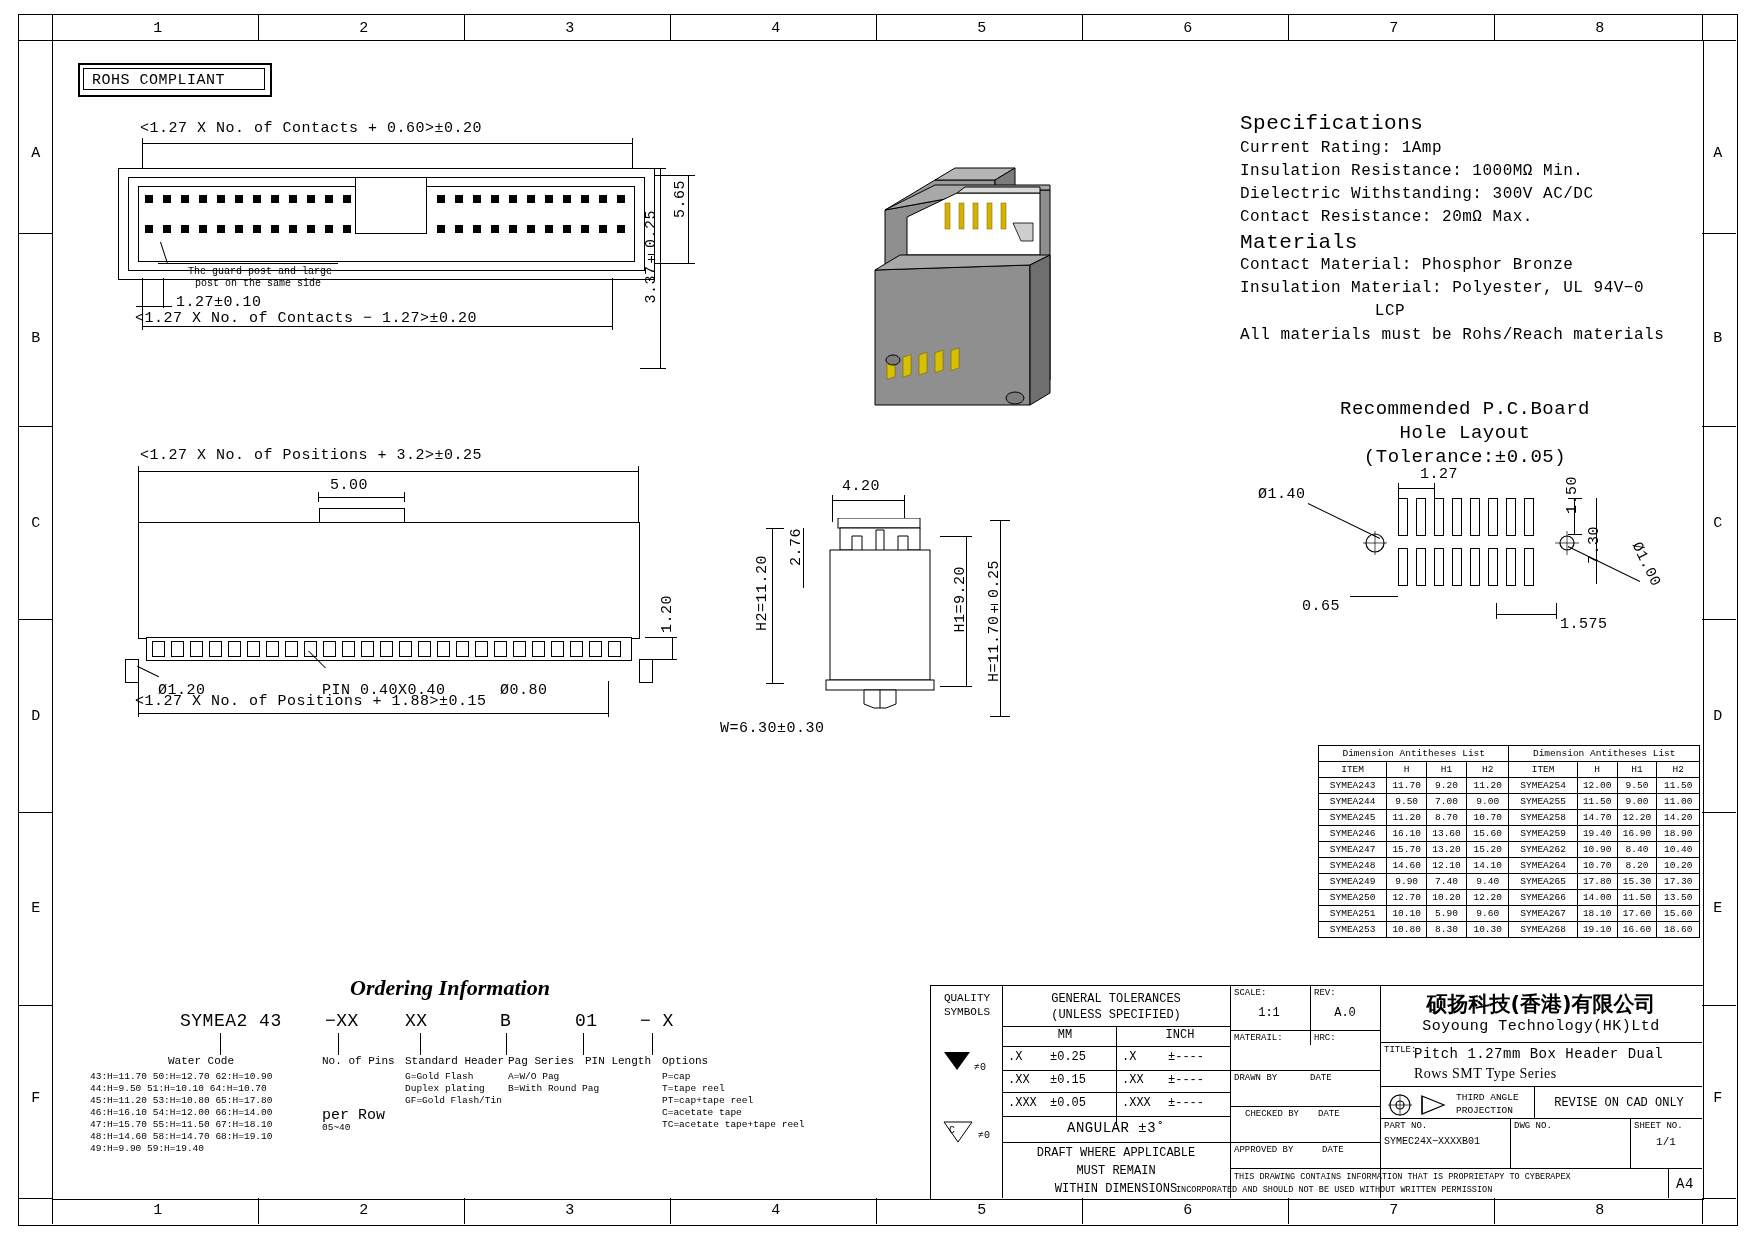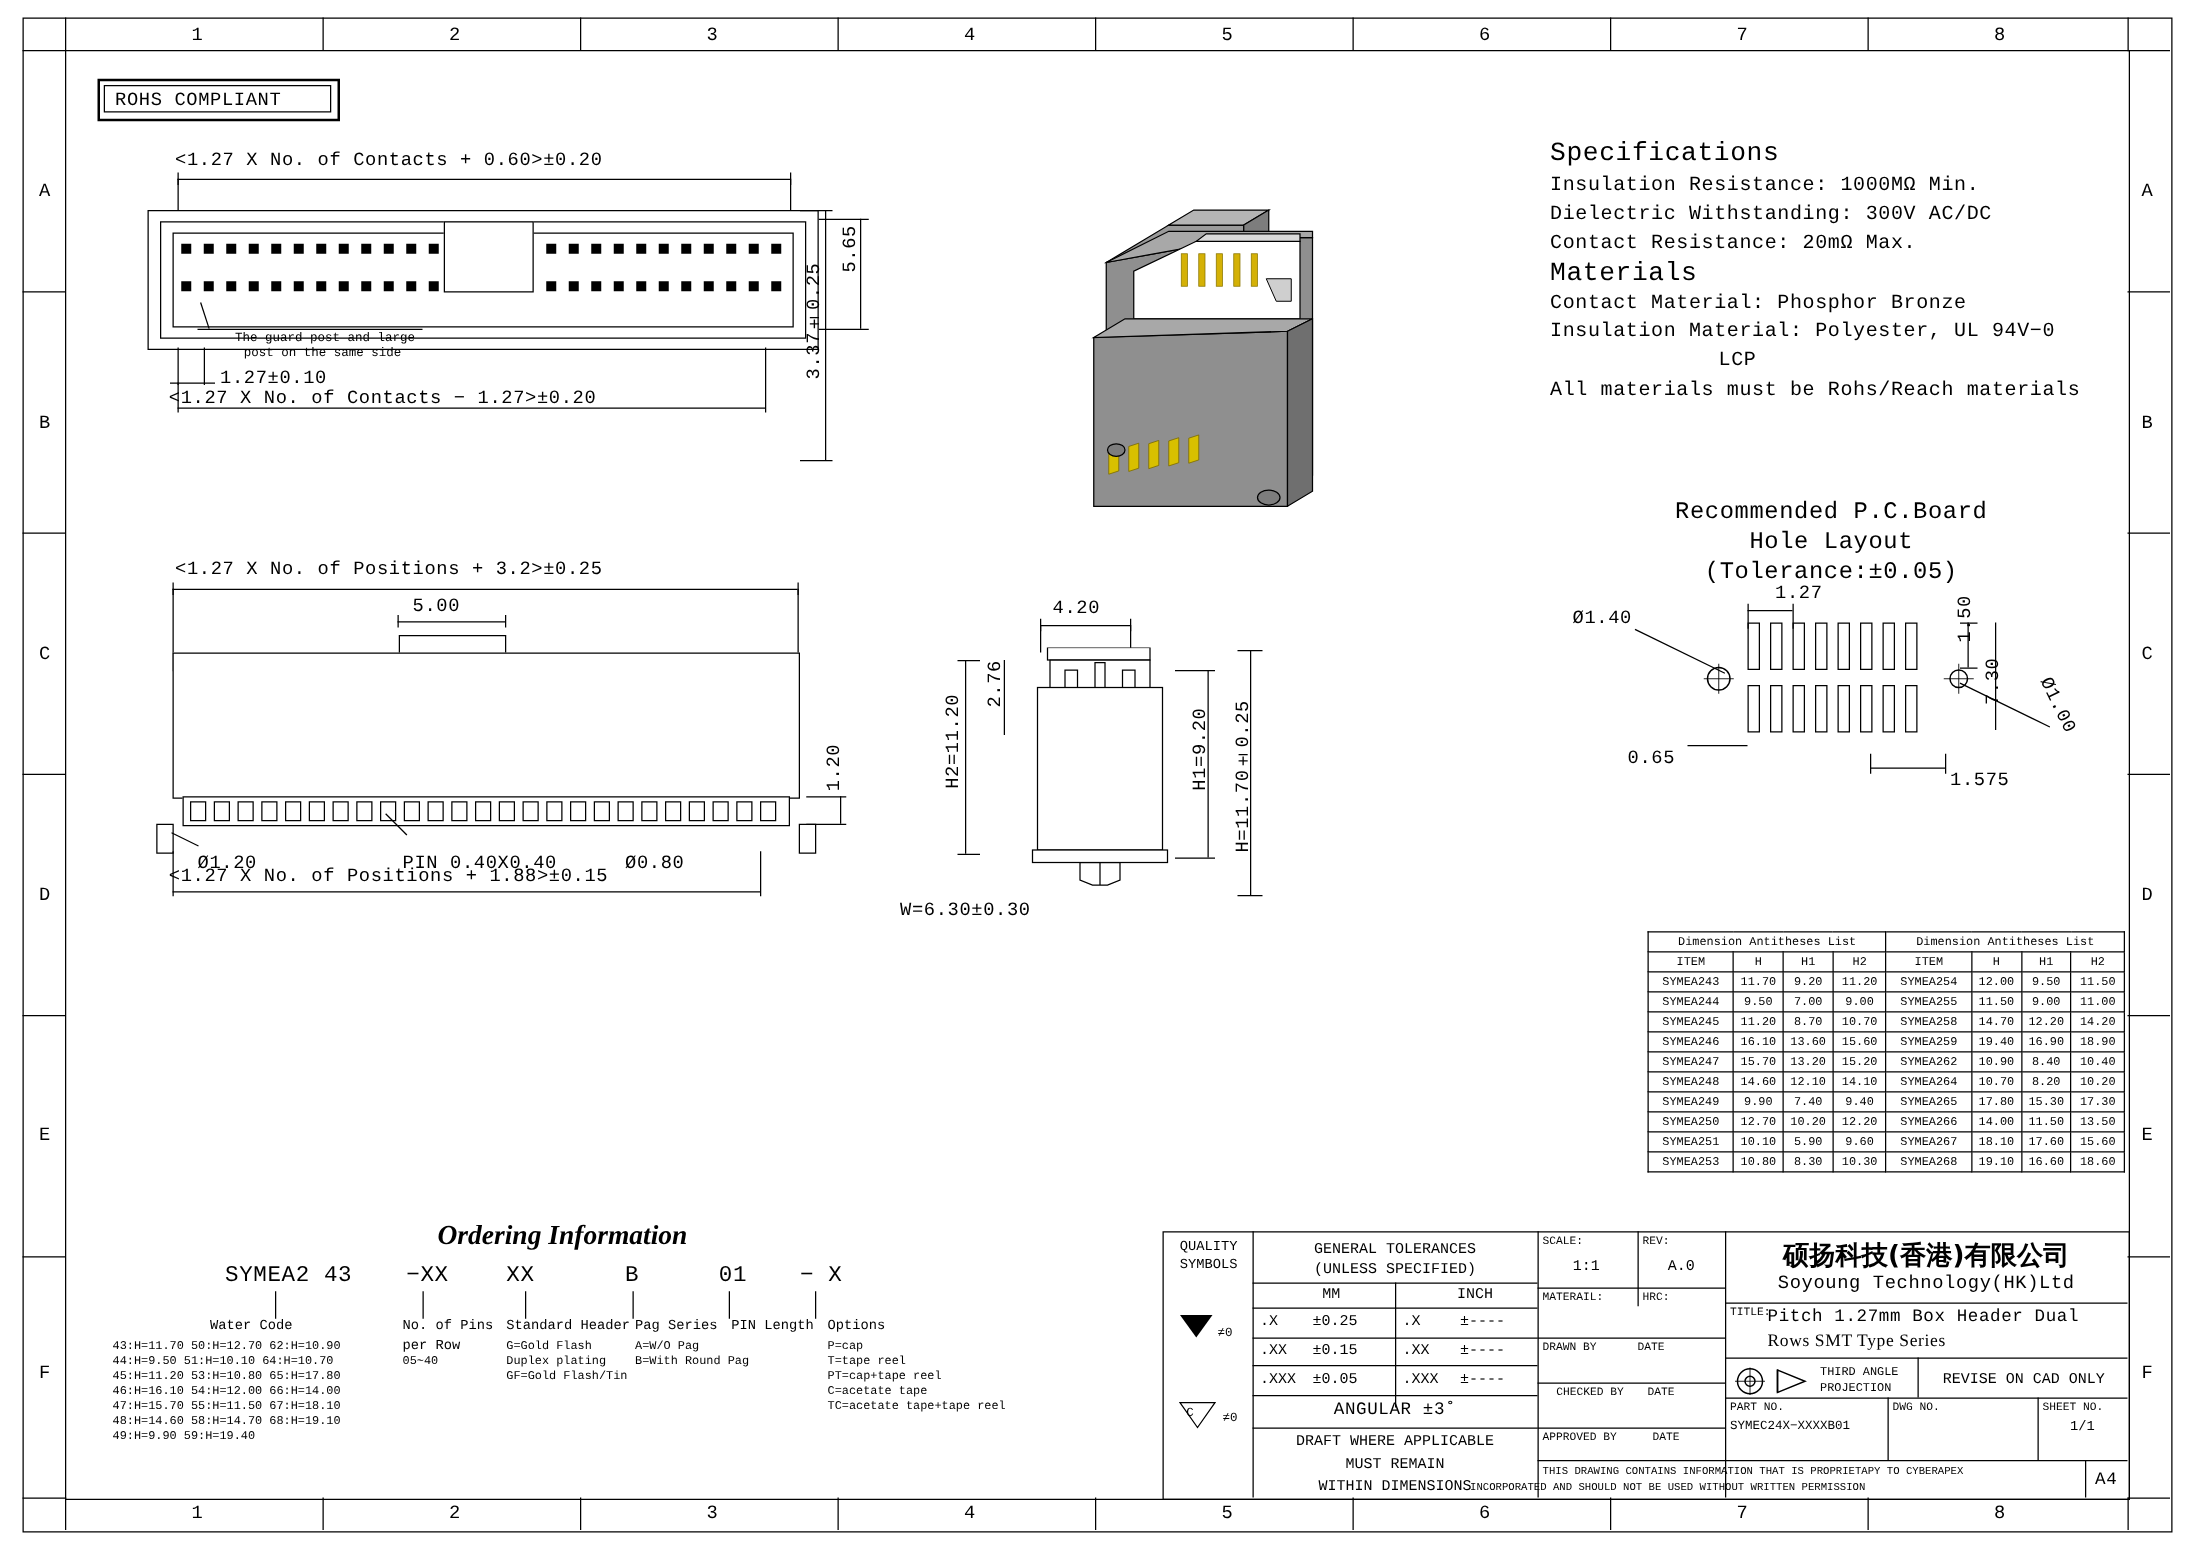--- a/index.html
+++ b/index.html
@@ -97,20 +97,21 @@
   <div class="abs lbl ctr" style="left:1706px;top:1090px;width:24px;font-size:15px;">F</div>
 
   <div class="abs" style="left:78px;top:63px;width:190px;height:30px;border:2px solid #000;">
     <div class="abs thin" style="left:3px;top:3px;width:180px;height:20px;"></div>
     <div class="abs lbl" style="left:12px;top:7px;font-size:15px;">ROHS COMPLIANT</div>
   </div>
 
 
   <div class="abs" style="left:1240px;top:112px;width:460px;">
     <div class="lbl" style="font-size:21px;margin-bottom:2px;">Specifications</div>
+    <div class="lbl" style="font-size:16px;line-height:23px;">Current Rating:  1Amp</div>
     <div class="lbl" style="font-size:16px;line-height:23px;">Insulation Resistance:   1000MΩ Min.</div>
     <div class="lbl" style="font-size:16px;line-height:23px;">Dielectric Withstanding:   300V AC/DC</div>
     <div class="lbl" style="font-size:16px;line-height:23px;">Contact Resistance:  20mΩ Max.</div>
     <div class="lbl" style="font-size:21px;margin-top:2px;">Materials</div>
     <div class="lbl" style="font-size:16px;line-height:23px;">Contact Material: Phosphor Bronze</div>
     <div class="lbl" style="font-size:16px;line-height:23px;">Insulation Material: Polyester, UL 94V−0</div>
     <div class="lbl ctr" style="font-size:16px;line-height:23px;width:300px;">LCP</div>
     <div class="lbl" style="font-size:16px;line-height:25px;">All materials must be Rohs/Reach materials</div>
   </div>
 
@@ -564,21 +565,21 @@
       <div class="lbl-xs" style="font-size:9.5px;line-height:12px;">43:H=11.70  50:H=12.70 62:H=10.90</div>
       <div class="lbl-xs" style="font-size:9.5px;line-height:12px;">44:H=9.50   51:H=10.10 64:H=10.70</div>
       <div class="lbl-xs" style="font-size:9.5px;line-height:12px;">45:H=11.20  53:H=10.80 65:H=17.80</div>
       <div class="lbl-xs" style="font-size:9.5px;line-height:12px;">46:H=16.10  54:H=12.00 66:H=14.00</div>
       <div class="lbl-xs" style="font-size:9.5px;line-height:12px;">47:H=15.70  55:H=11.50 67:H=18.10</div>
       <div class="lbl-xs" style="font-size:9.5px;line-height:12px;">48:H=14.60  58:H=14.70 68:H=19.10</div>
       <div class="lbl-xs" style="font-size:9.5px;line-height:12px;">49:H=9.90   59:H=19.40</div>
     </div>
 
     <div class="abs" style="left:262px;top:96px;">
-      <div class="lbl-xs" style="font-size:11px;line-height:12px;">per Row</div>
+      <div class="lbl-xs" style="font-size:15px;line-height:12px;margin-top:39px;">per Row</div>
       <div class="lbl-xs" style="font-size:9.5px;line-height:12px;">05~40</div>
     </div>
 
     <div class="abs" style="left:345px;top:96px;">
       <div class="lbl-xs" style="font-size:9.5px;line-height:12px;">G=Gold Flash</div>
       <div class="lbl-xs" style="font-size:9.5px;line-height:12px;">Duplex plating</div>
       <div class="lbl-xs" style="font-size:9.5px;line-height:12px;">GF=Gold Flash/Tin</div>
     </div>
 
     <div class="abs" style="left:448px;top:96px;">

